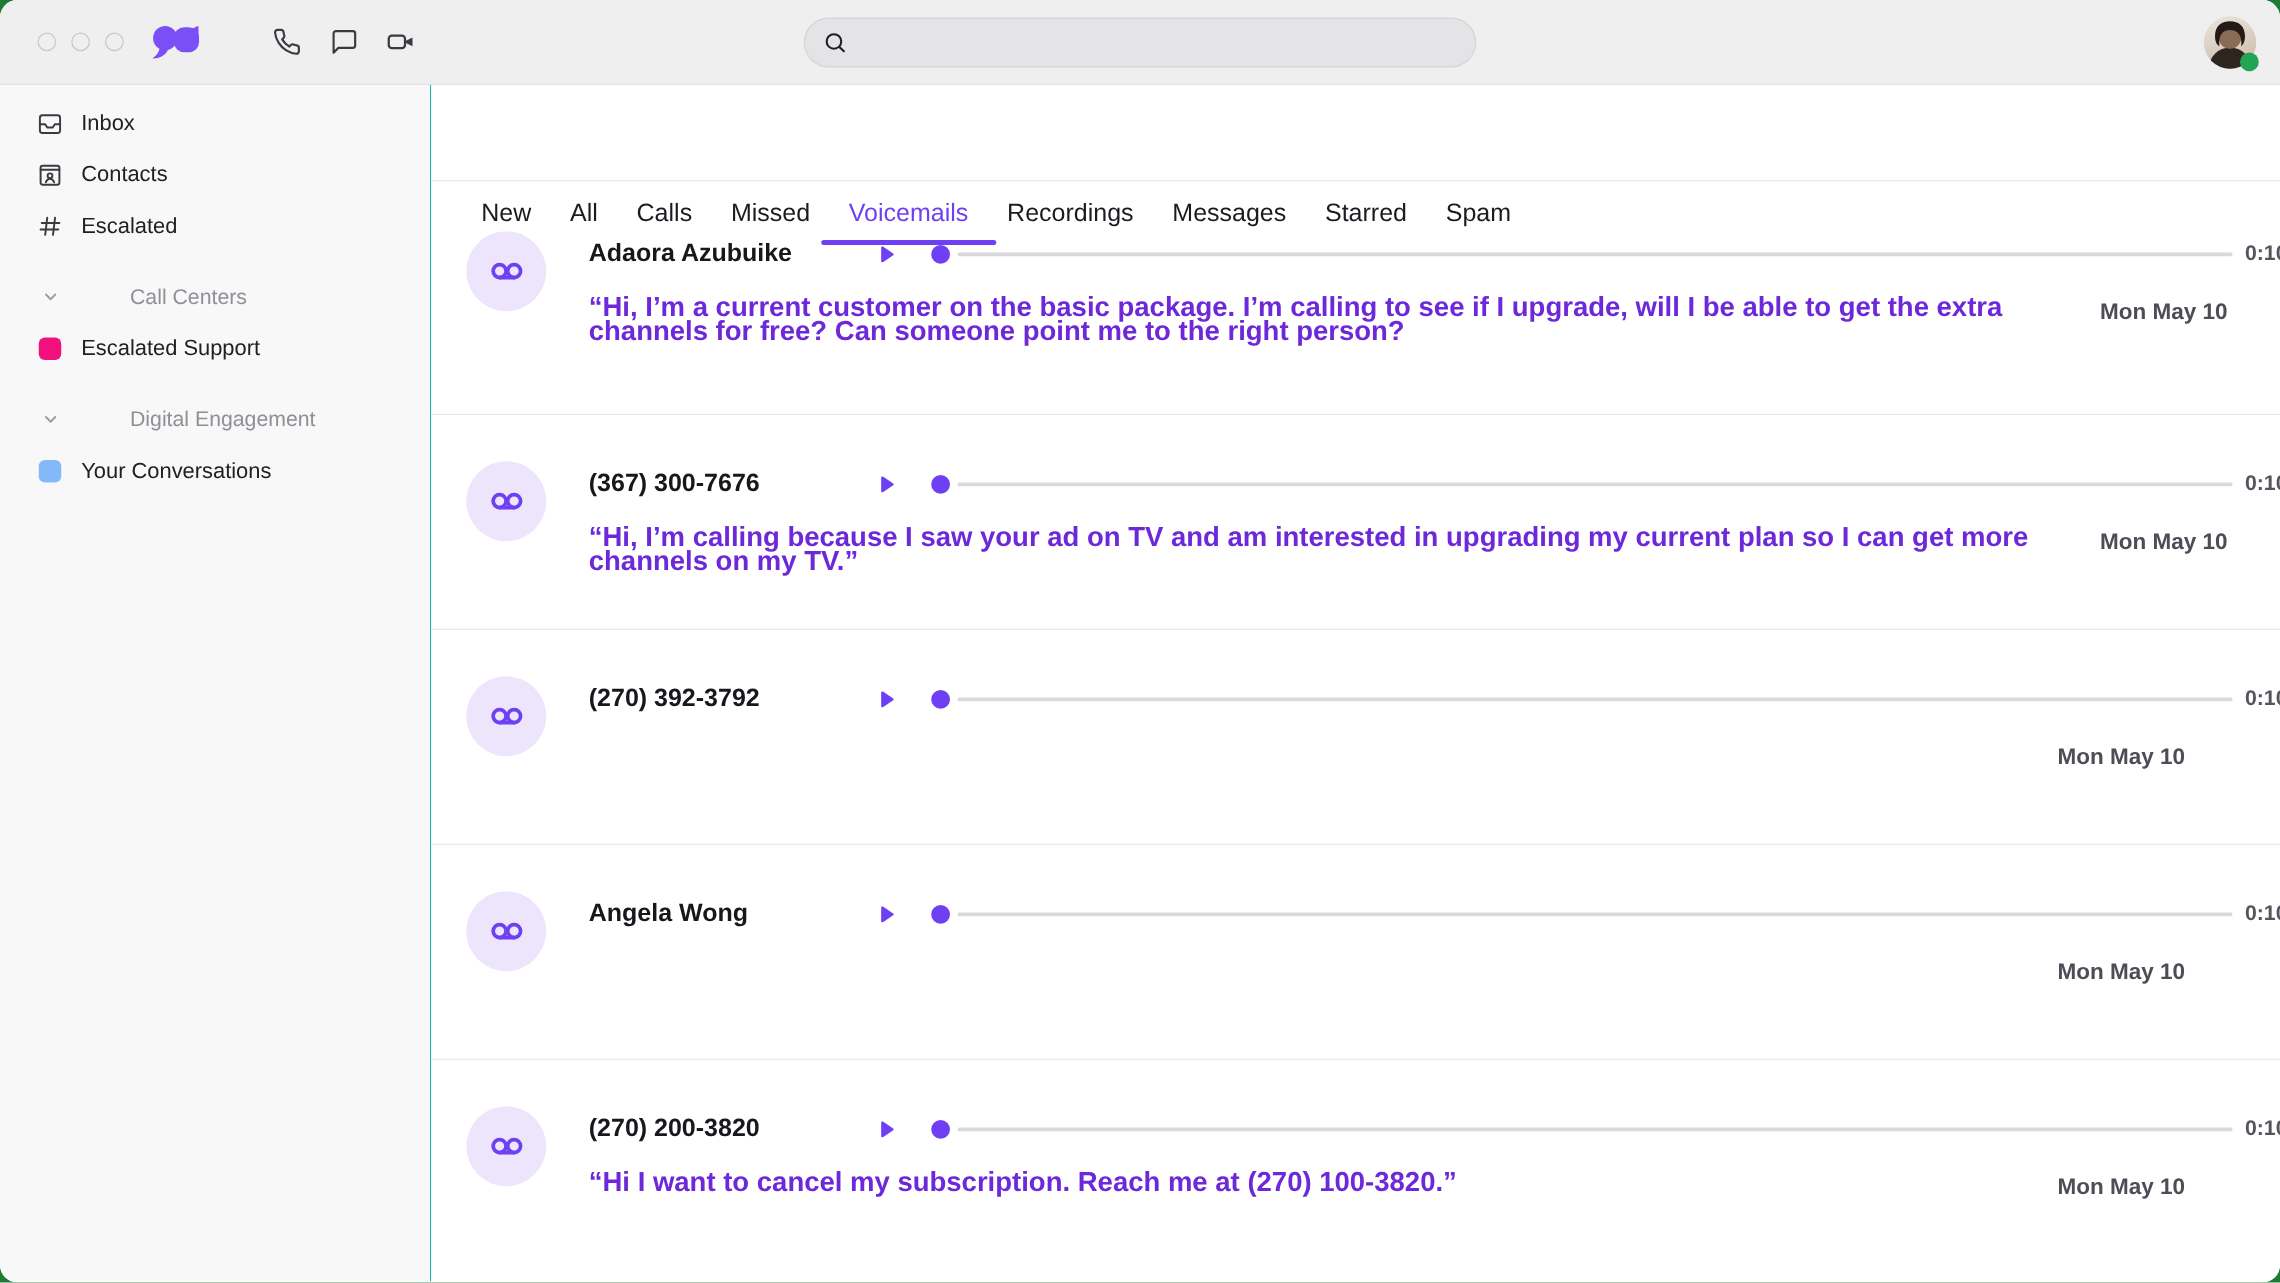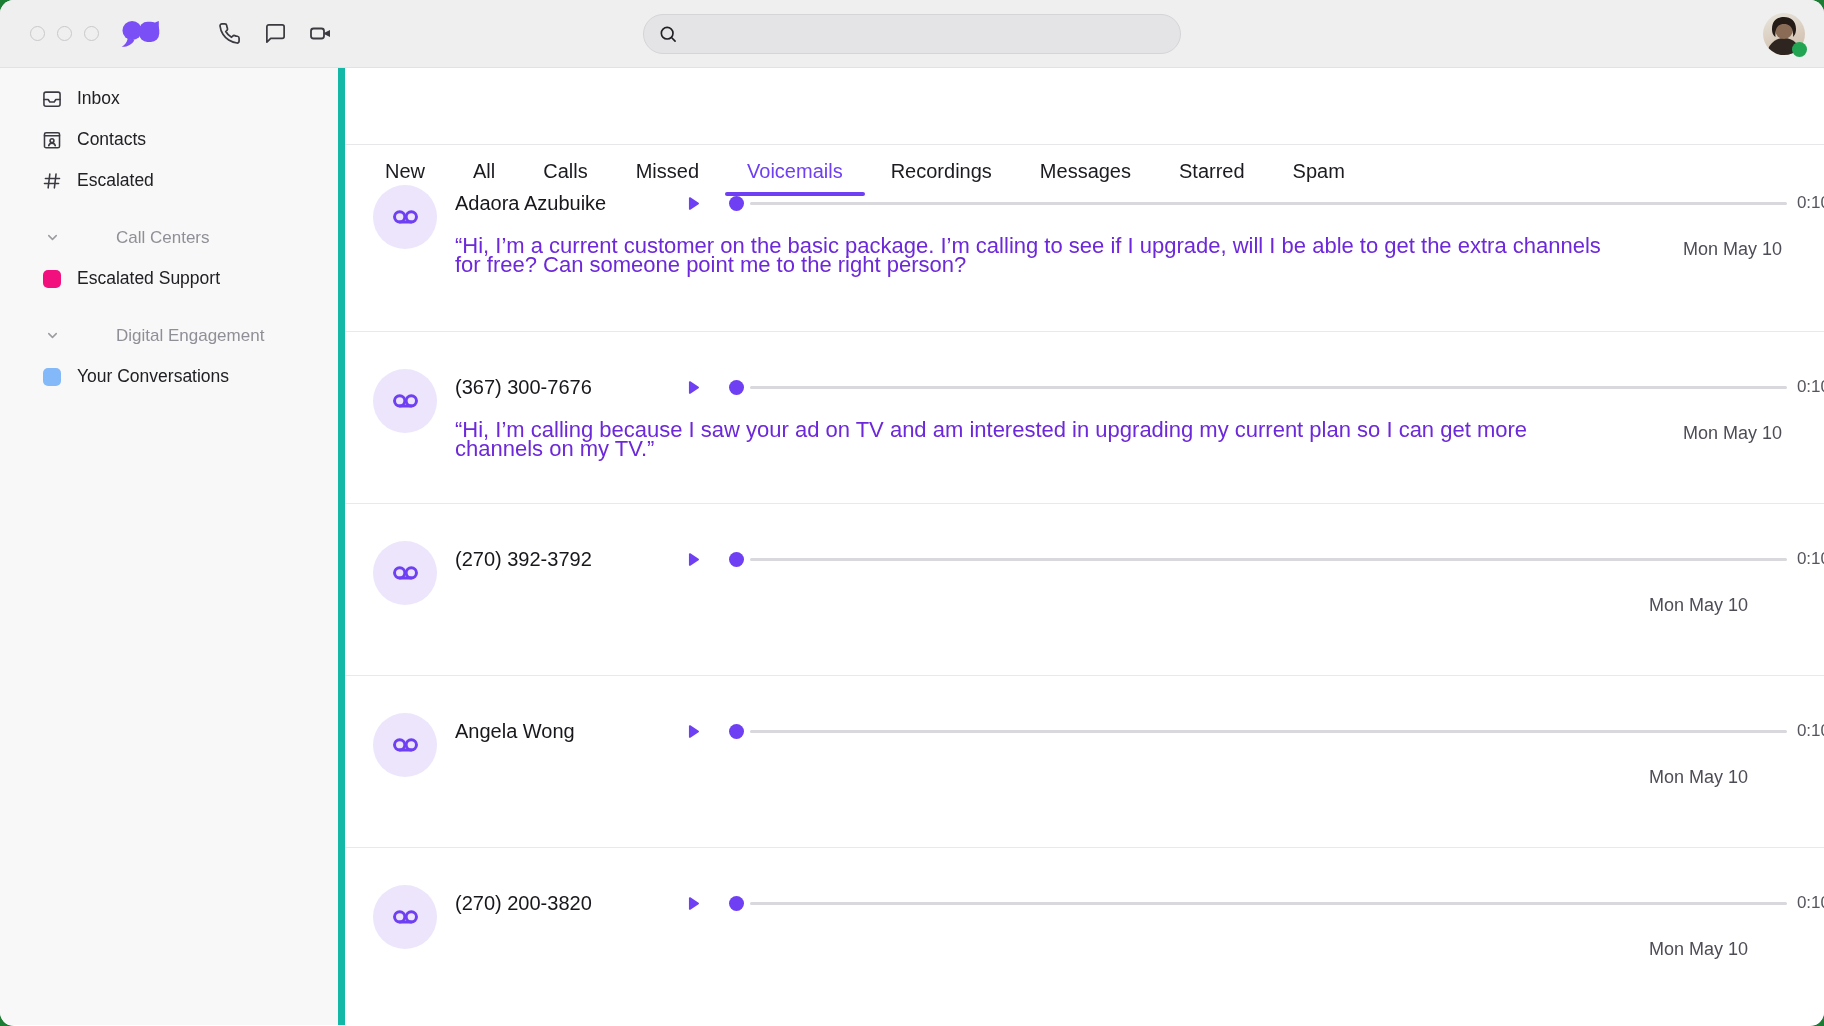--- a/index.html
+++ b/index.html
@@ -40,22 +40,22 @@
     cursor:pointer;
   }
   .avatar svg{position:absolute;inset:0;border-radius:50%;overflow:hidden;}
   .presence{
     position:absolute;right:-2px;bottom:-2px;width:15px;height:15px;border-radius:50%;
   }
 
   
   .app-body{display:flex;height:957px;}
   .sidebar{
-    width:345px;flex:none;background:#f8f8f8;border-right:7px solid #14b8a6;
-    box-sizing:border-box;padding-top:10px;padding-left:12px;
+    width:345px;flex:none;background:#f8f8f8;border-right:1px solid #14b8a6;
+    box-sizing:border-box;padding-top:10px;
   }
   .side-item{
     display:flex;align-items:center;height:41px;padding-left:28px;
     font-size:17.5px;color:#202025;cursor:pointer;
   }
   .side-item .s-icon{width:24px;display:flex;justify-content:center;align-items:center;margin-right:13px;color:#3a3a41;flex:none;}
   .side-item.selected{
     background:#ececec;border-radius:21px;margin:0 12px;padding-left:16px;height:41px;
   }
   .side-header{
@@ -64,21 +64,21 @@
   }
   .side-header .s-icon{width:24px;display:flex;justify-content:center;margin-right:13px;color:#9b9ba2;flex:none;}
   .side-section{margin-top:16px;}
   .color-square{width:18px;height:18px;border-radius:5px;flex:none;}
 
   
   .main{flex:1;min-width:0;background:#fff;display:flex;flex-direction:column;overflow:hidden;}
   .main-spacer{height:76px;flex:none;}
   .tabs{
     display:flex;align-items:center;height:52px;flex:none;
-    padding-left:40px;gap:48px;border-top:1px solid #e7e7ea;
+    padding-left:40px;gap:31px;border-top:1px solid #e7e7ea;
   }
   .tab{
     position:relative;font-size:20px;color:#1b1b20;height:100%;
     display:flex;align-items:center;cursor:pointer;white-space:nowrap;
   }
   .tab.active{color:#6e3ff3;}
   .tab.active::after{
     content:"";position:absolute;left:-22px;right:-22px;bottom:1px;height:4.5px;
     border-radius:3px;background:#6e3ff3;
   }
@@ -88,21 +88,21 @@
   .vm-row{
     display:flex;box-sizing:border-box;position:relative;
     padding:37px 0 0 28px;min-height:172px;
   }
   .vm-row + .vm-row{border-top:1px solid #e9e9ec;}
   .vm-row:first-child{margin-top:-49px;min-height:183px;}
   .vm-avatar{
     width:64px;height:64px;border-radius:50%;background:#ece5fc;flex:none;
     display:flex;align-items:center;justify-content:center;
   }
-  .vm-content{flex:1;margin-left:18px;min-width:0;}
+  .vm-content{flex:1;margin-left:34px;min-width:0;font-weight:bold;}
   .vm-head{display:flex;align-items:center;height:24px;margin-top:6px;}
   .vm-name{width:227px;flex:none;font-size:20px;color:#17171c;white-space:nowrap;overflow:hidden;}
   .vm-play{width:20px;height:20px;flex:none;display:flex;align-items:center;justify-content:center;cursor:pointer;}
   .vm-scrub{flex:1;display:flex;align-items:center;margin-left:27px;min-width:0;cursor:pointer;}
   .vm-dot{width:15px;height:15px;border-radius:50%;background:#6e3ff3;flex:none;}
   .vm-track{flex:1;height:3px;border-radius:2px;background:#d8d8dd;margin-left:6px;}
   .vm-duration{margin-left:10px;margin-right:-6px;font-size:17px;color:#55555e;white-space:nowrap;flex:none;}
   .vm-transcript{
     margin-top:21px;font-size:22px;line-height:19px;color:#6d28d9;max-width:1160px;
   }
@@ -376,20 +376,21 @@
                 <svg width="19" height="19" viewBox="0 0 24 24">
                     <path d="M7.5 5.1v13.8c0 .9 1 1.45 1.75.95l10.4-6.9c.7-.45.7-1.45 0-1.9L9.25 4.15c-.75-.5-1.75.05-1.75.95z" fill="#6E3FF3"></path>
                   </svg>
               </div>
               <div class="vm-scrub">
                 <div class="vm-dot"></div>
                 <div class="vm-track"></div>
               </div>
               <div class="vm-duration">0:10</div>
             </div>
+            <div class="vm-transcript">“Hi I want to cancel my subscription. Reach me at (270) 100-3820.”</div>
             <div class="vm-date">Mon May 10</div>
           </div>
         </div>
 
       </div>
     </div>
   </div>
 </div>
 
 </body></html>

